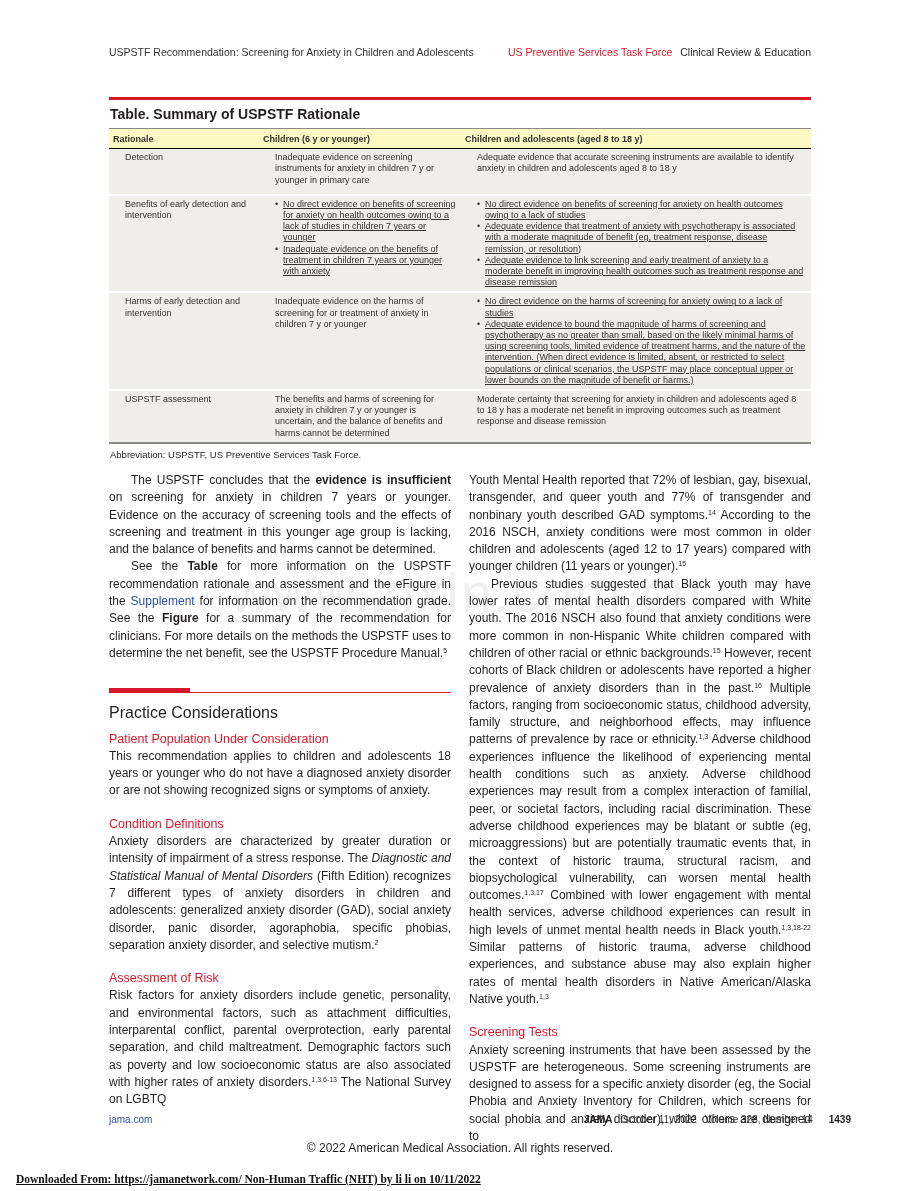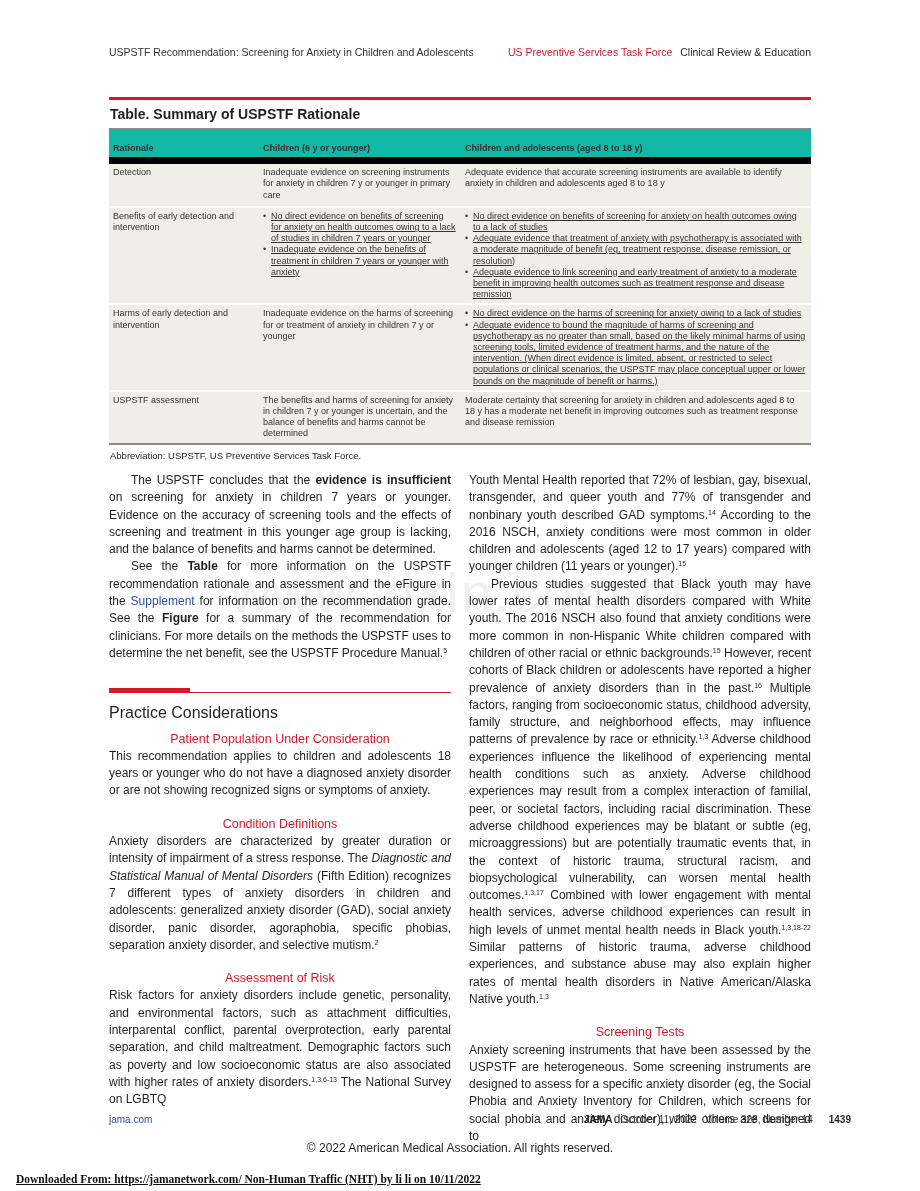--- a/index.html
+++ b/index.html
@@ -9,22 +9,22 @@
   .running-head { position: absolute; top: 46px; left: 109px; width: 702px; height: 16px; font-size: 10.5px; color: #333; }
   .running-head .left { position: absolute; left: 0; top: 0; }
   .running-head .right { position: absolute; right: 0; top: 0; }
   .running-head .brand { color: #d7182a; margin-right: 8px; }
   .running-head .section { color: #231f20; }
 
   .table-wrap { position: absolute; top: 97px; left: 109px; width: 702px; }
   .table-topbar { height: 3px; background: #d7182a; }
   .table-title { font-size: 14px; font-weight: bold; padding: 6px 0 6px 1px; background: #fff; color: #231f20; }
   table.rationale { width: 100%; border-collapse: collapse; font-size: 9px; line-height: 11.2px; background: #efeee8; color: #333; }
-  table.rationale thead th { text-align: left; font-weight: bold; padding: 14px 5px 3px 4px; border-top: 1px solid #8c8a84; border-bottom: 7px solid #000000; background: #14b8a6; }
-  table.rationale td { vertical-align: top; padding: 3px 5px 3px 4px; border-bottom: 2px solid #ffffff; }
+  table.rationale thead th { text-align: left; font-weight: bold; padding: 5px 5px 3px 4px; border-top: 1px solid #8c8a84; border-bottom: 1px solid #000000; background: #fef9c3; }
+  table.rationale td { vertical-align: top; padding: 3px 5px 3px 16px; border-bottom: 2px solid #ffffff; }
   table.rationale tr:last-child td { border-bottom: 2px solid #8c8a84; }
   table.rationale col.c1 { width: 150px; }
   table.rationale col.c2 { width: 202px; }
   ul.bullets { list-style: none; }
   ul.bullets li { position: relative; padding-left: 8px; text-decoration: underline; }
   ul.bullets li::before { content: "\2022"; position: absolute; left: 0; top: 0; }
   .abbrev { font-size: 9.5px; margin-top: 5px; color: #231f20; padding-left: 1px; }
 
   .col { position: absolute; width: 342px; font-size: 12px; line-height: 17.3px; color: #231f20; text-align: justify; }
   .col-left { left: 109px; top: 472px; }
@@ -32,21 +32,21 @@
   .col p { margin: 0; }
   .col p.indent { text-indent: 22px; }
   sup { font-size: 7px; line-height: 0; vertical-align: 4px; }
   .link-blue { color: #2b4fa8; }
   .bold { font-weight: bold; }
 
   .section-rule { position: relative; height: 6px; margin-top: 26px; }
   .section-rule .red { position: absolute; left: 0; top: 0; width: 81px; height: 5px; background: #d7182a; }
   .section-rule .line { position: absolute; left: 0; top: 4px; width: 342px; height: 1px; background: #d7182a; }
   .section-title { font-size: 16px; margin-top: 10px; margin-bottom: 9px; color: #231f20; text-align: left; }
-  .sub-head { color: #d7182a; font-size: 12.5px; font-weight: normal; margin-top: 0; text-align: center; }
+  .sub-head { color: #d7182a; font-size: 12.5px; font-weight: normal; margin-top: 0; text-align: left; }
   .gap { height: 16px; }
 
   .watermark { position: absolute; left: 230px; top: 560px; font-size: 56px; color: rgba(0,0,0,0.06); font-family: "Liberation Sans", sans-serif; letter-spacing: 2px; pointer-events: none; }
 
   .footer { position: absolute; top: 1114px; left: 109px; width: 742px; font-size: 10px; color: #333; }
   .footer .site { position: absolute; left: 0; top: 0; color: #2b4fa8; }
   .footer .cite { position: absolute; right: 0; top: 0; }
   .footer .cite span { margin-left: 8px; }
   .footer .cite .jama { font-weight: bold; color: #231f20; }
   .footer .cite .page { font-weight: bold; margin-left: 16px; color: #231f20; }

